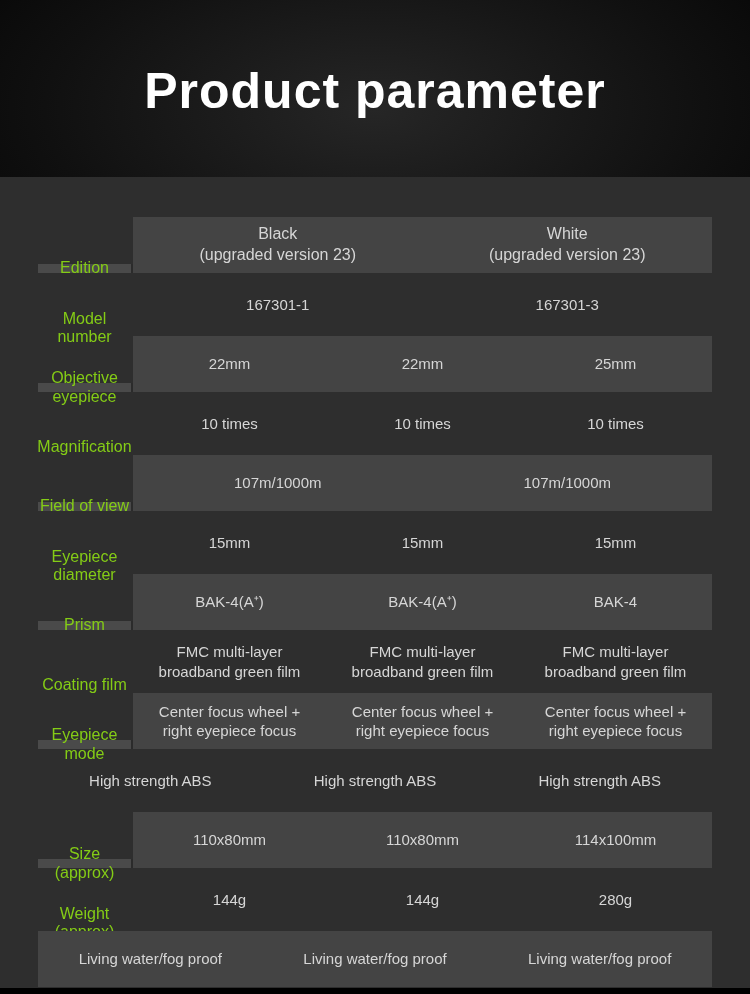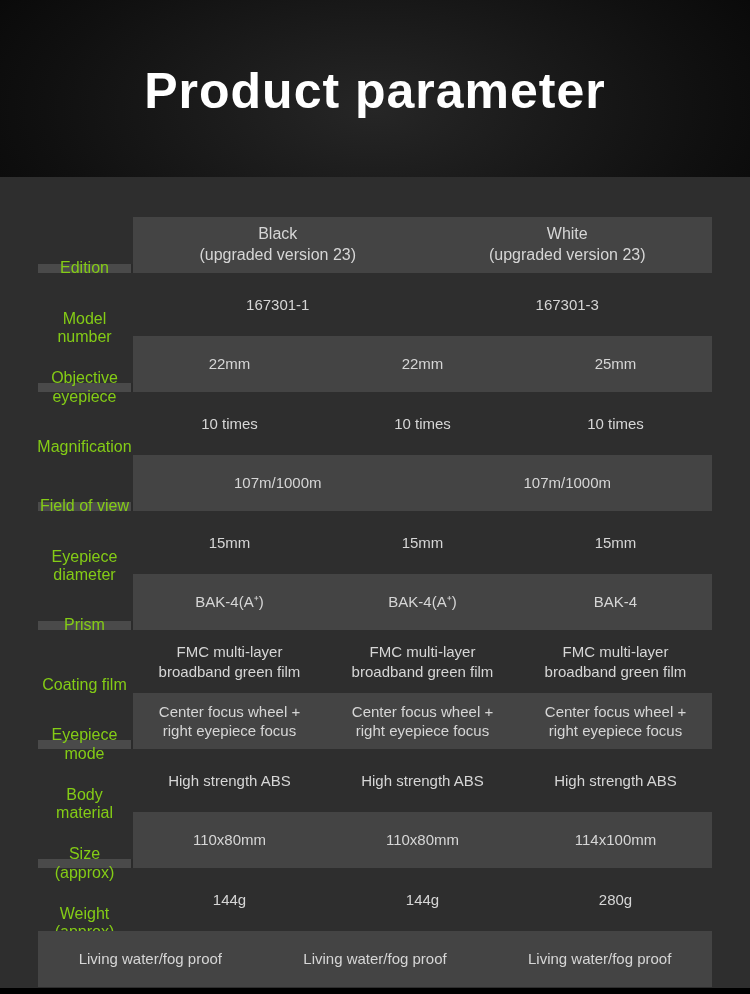--- a/index.html
+++ b/index.html
@@ -153,22 +153,20 @@
         <div class="vals">
           <div class="value-cell">Center focus wheel +
 right eyepiece focus</div>
           <div class="value-cell">Center focus wheel +
 right eyepiece focus</div>
           <div class="value-cell">Center focus wheel +
 right eyepiece focus</div>
         </div>
       </div>
       <div class="row dark">
-        <div class="label-cell"><span class="txt">Body
-material</span></div>
         <div class="vals">
           <div class="value-cell">High strength ABS</div>
           <div class="value-cell">High strength ABS</div>
           <div class="value-cell">High strength ABS</div>
         </div>
       </div>
       <div class="row light">
         <div class="label-cell"><span class="txt">Size
 (approx)</span></div>
         <div class="vals">

